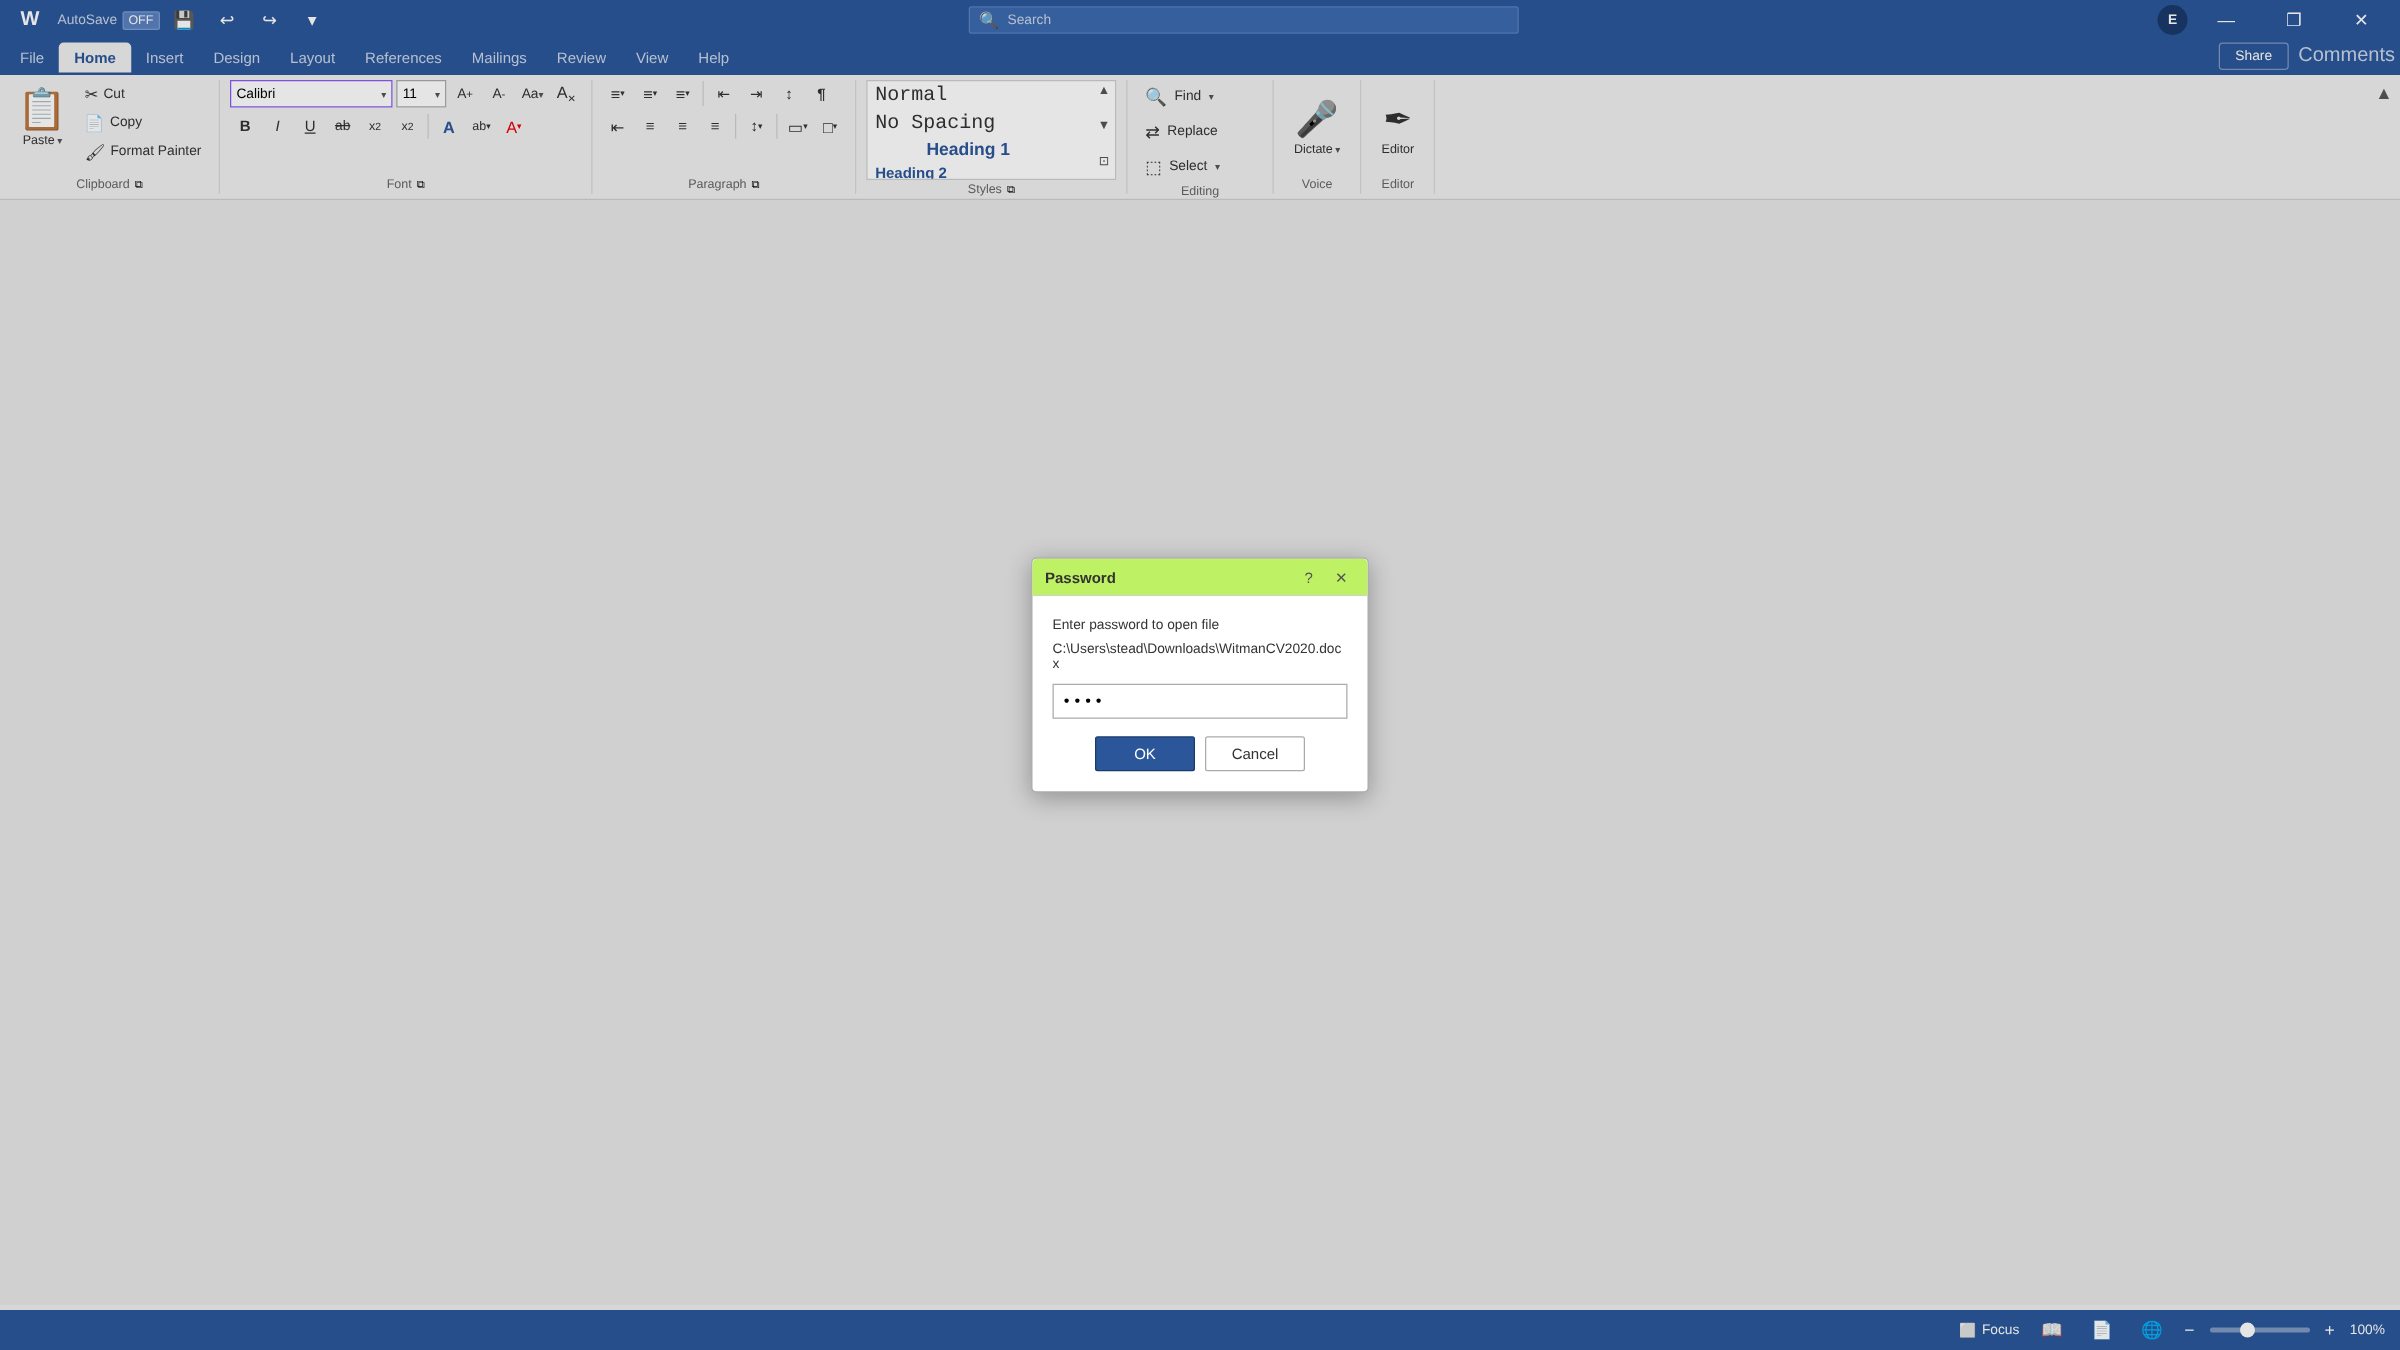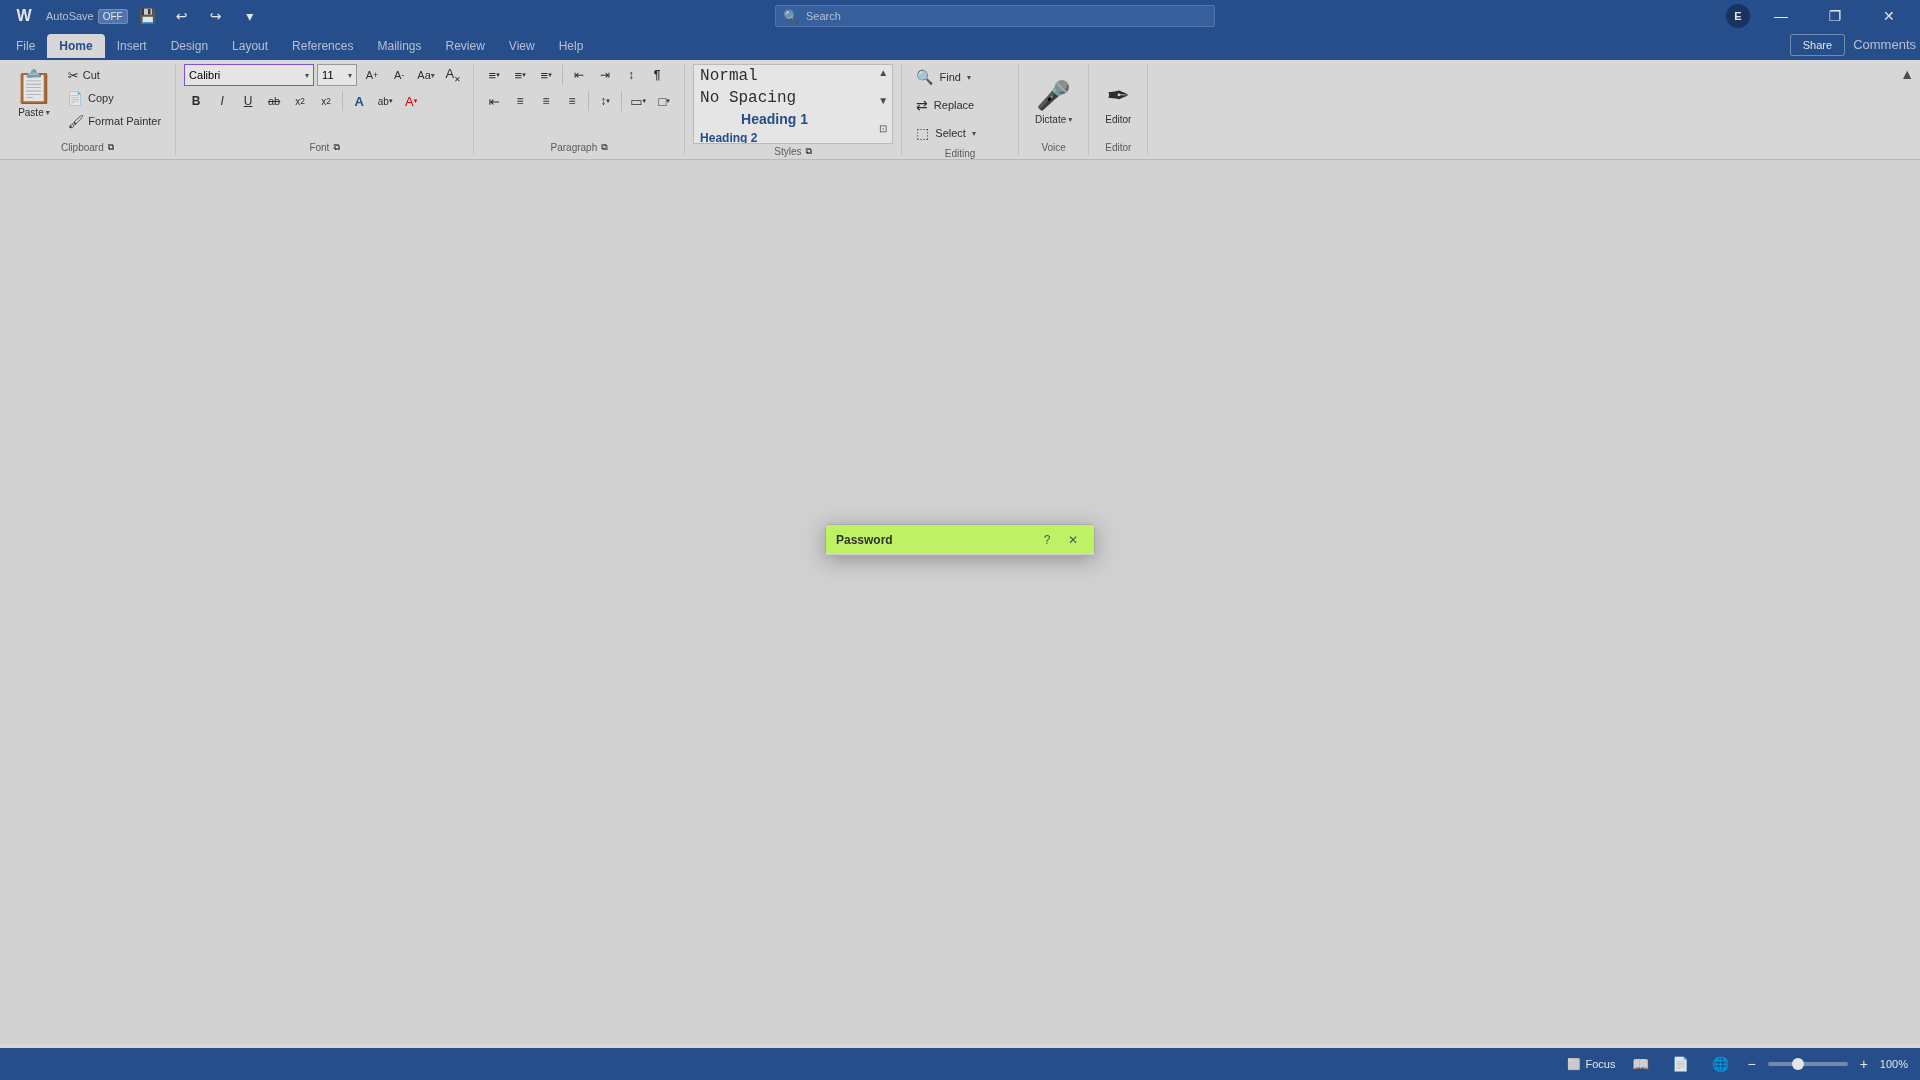--- a/index.html
+++ b/index.html
@@ -127,21 +127,21 @@
       height: 22px;
       display: flex;
       align-items: center;
       margin-right: 8px;
       margin-bottom: 3px;
     }
     .ribbon-tab-comments {
       background: transparent;
       color: #ccd6e8;
       border: none;
-      font-size: 13px;
+      font-size: 16px;
       cursor: pointer;
       height: 22px;
       display: flex;
       align-items: center;
       margin-right: 4px;
       margin-bottom: 3px;
     }
 
     
     .ribbon {
@@ -795,20 +795,29 @@
       <span class="dialog-title-text">Password</span>
       <div class="dialog-titlebar-btns">
         <button class="dialog-title-btn">
           <span>?</span>
         </button>
         <button class="dialog-title-btn close">
           <span>✕</span>
         </button>
       </div>
     </div>
+    <div class="dialog-body">
+      <div class="dialog-message">Enter password to open file</div>
+      <div class="dialog-filepath">C:\Users\stead\Downloads\WitmanCV2020.docx</div>
+      <input type="password" class="dialog-input" value="1234" style="">
+      <div class="dialog-buttons">
+        <button class="dialog-btn dialog-btn-ok">OK</button>
+        <button class="dialog-btn dialog-btn-cancel">Cancel</button>
+      </div>
+    </div>
   </div>
 </div>
 
 <div class="status-bar">
   <div style="display:flex;align-items:center;gap:12px;">
   </div>
   <div class="status-right">
     <button style="background:transparent;border:none;color:white;cursor:pointer;display:flex;align-items:center;gap:4px;font-size:11px;">
       <span>⬜</span>
       <span>Focus</span>

